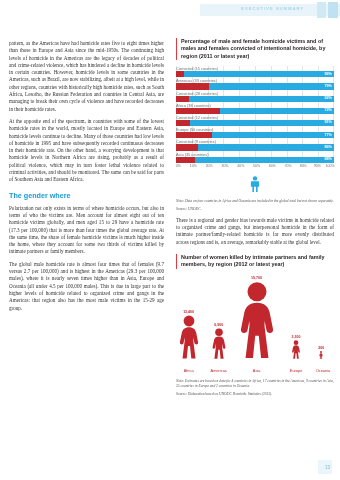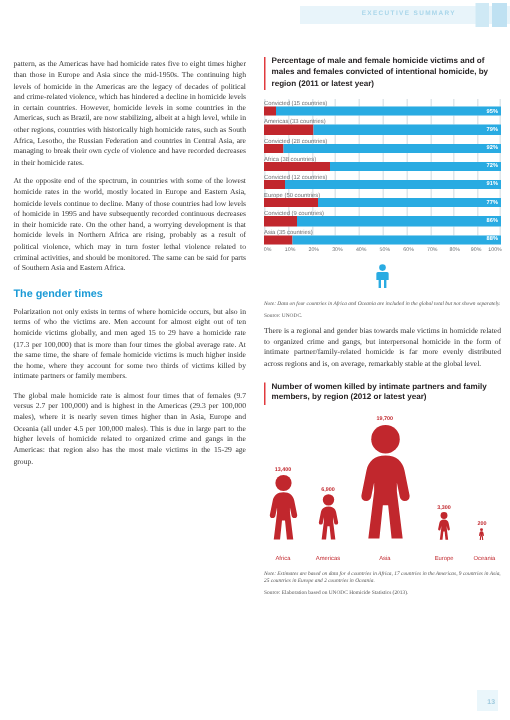--- a/index.html
+++ b/index.html
@@ -156,21 +156,21 @@
   <div class="header">
     <div class="header-band"></div>
     <div class="header-sq1"></div>
     <div class="header-sq2"></div>
     <div class="header-title">EXECUTIVE SUMMARY</div>
   </div>
 
   <div class="col-left">
     <p>pattern, as the Americas have had homicide rates five to eight times higher than those in Europe and Asia since the mid-1950s. The continuing high levels of homicide in the Americas are the legacy of decades of political and crime-related violence, which has hindered a decline in homicide levels in certain countries. However, homicide levels in some countries in the Americas, such as Brazil, are now stabilizing, albeit at a high level, while in other regions, countries with historically high homicide rates, such as South Africa, Lesotho, the Russian Federation and countries in Central Asia, are managing to break their own cycle of violence and have recorded decreases in their homicide rates.</p>
     <p>At the opposite end of the spectrum, in countries with some of the lowest homicide rates in the world, mostly located in Europe and Eastern Asia, homicide levels continue to decline. Many of those countries had low levels of homicide in 1995 and have subsequently recorded continuous decreases in their homicide rate. On the other hand, a worrying development is that homicide levels in Northern Africa are rising, probably as a result of political violence, which may in turn foster lethal violence related to criminal activities, and should be monitored. The same can be said for parts of Southern Asia and Eastern Africa.</p>
-    <div class="section-head">The gender times</div>
+    <div class="section-head">The gender where</div>
     <p>Polarization not only exists in terms of where homicide occurs, but also in terms of who the victims are. Men account for almost eight out of ten homicide victims globally, and men aged 15 to 29 have a homicide rate (17.3 per 100,000) that is more than four times the global average rate. At the same time, the share of female homicide victims is much higher inside the home, where they account for some two thirds of victims killed by intimate partners or family members.</p>
     <p>The global male homicide rate is almost four times that of females (9.7 versus 2.7 per 100,000) and is highest in the Americas (29.3 per 100,000 males), where it is nearly seven times higher than in Asia, Europe and Oceania (all under 4.5 per 100,000 males). This is due in large part to the higher levels of homicide related to organized crime and gangs in the Americas: that region also has the most male victims in the 15-29 age group.</p>
   </div>
 
   <div class="col-right">
 
     <div class="fig-title">Percentage of male and female homicide victims and of males and females convicted of intentional homicide, by region (2011 or latest year)</div>
 
     <div class="barchart">
       <div class="bc-plot">

